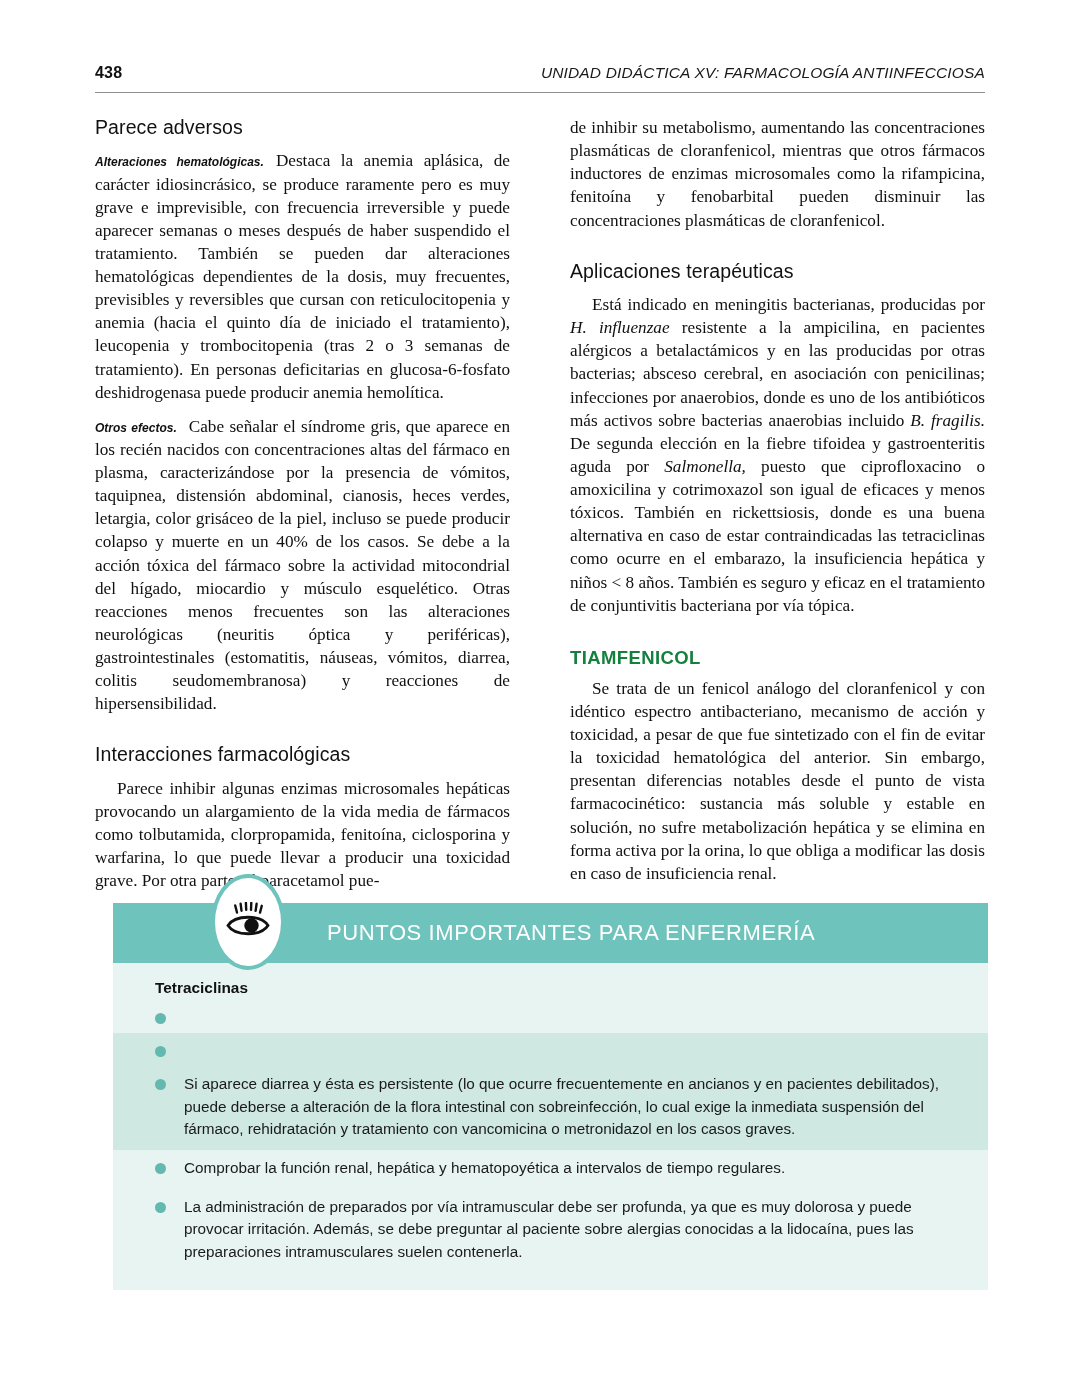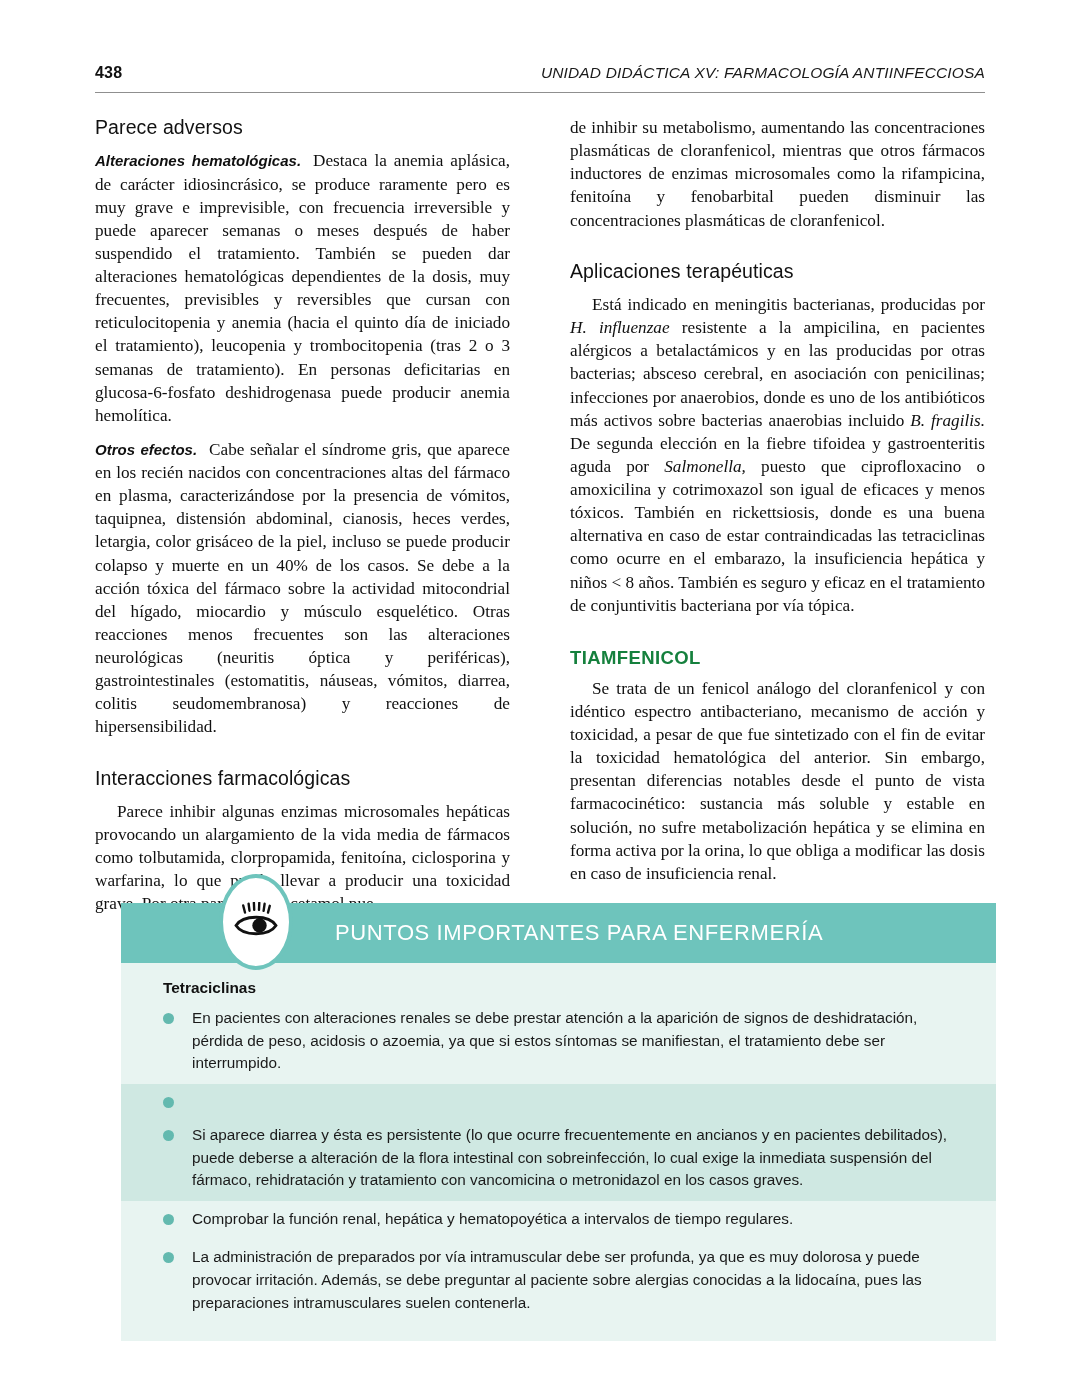--- a/index.html
+++ b/index.html
@@ -91,29 +91,29 @@
     margin: 0 0 11px 0;
     text-align: justify;
     text-justify: inter-word;
     hyphens: manual;
   }
   p.body.indent { text-indent: 22px; }
   p.body .lead {
     font-family: "Liberation Sans", sans-serif;
     font-weight: bold;
     font-style: italic;
-    font-size: 15px;
+    font-size: 12px;
   }
   p.body .lead-gap { display: inline-block; width: 12px; }
   p.body i { font-style: italic; }
 
   
   .nursing-box {
     position: absolute;
-    left: 121px;
+    left: 113px;
     top: 903px;
     width: 875px;
   }
   .nb-header {
     position: relative;
     height: 60px;
     background: #6ec4bc;
     display: flex;
     align-items: center;
   }
@@ -226,21 +226,20 @@
         </svg>
       </div>
       <span class="nb-title">PUNTOS IMPORTANTES PARA ENFERMERÍA</span>
     </div>
 
     <div class="nb-body">
       <div class="nb-sub">Tetraciclinas</div>
 
       <div class="nb-item">
         <span class="nb-bullet"></span>
-        <span class="nb-text">En pacientes con alteraciones renales se debe prestar atención a la aparición de signos de deshidratación, pérdida de peso, acidosis o azoemia, ya que si estos síntomas se manifiestan, el tratamiento debe ser interrumpido.</span>
       </div>
 
       <div class="nb-item alt">
         <span class="nb-bullet"></span>
       </div>
 
       <div class="nb-item alt">
         <span class="nb-bullet"></span>
         <span class="nb-text">Si aparece diarrea y ésta es persistente (lo que ocurre frecuentemente en ancianos y en pacientes debilitados), puede deberse a alteración de la flora intestinal con sobreinfección, lo cual exige la inmediata suspensión del fármaco, rehidratación y tratamiento con vancomicina o metronidazol en los casos graves.</span>
       </div>

